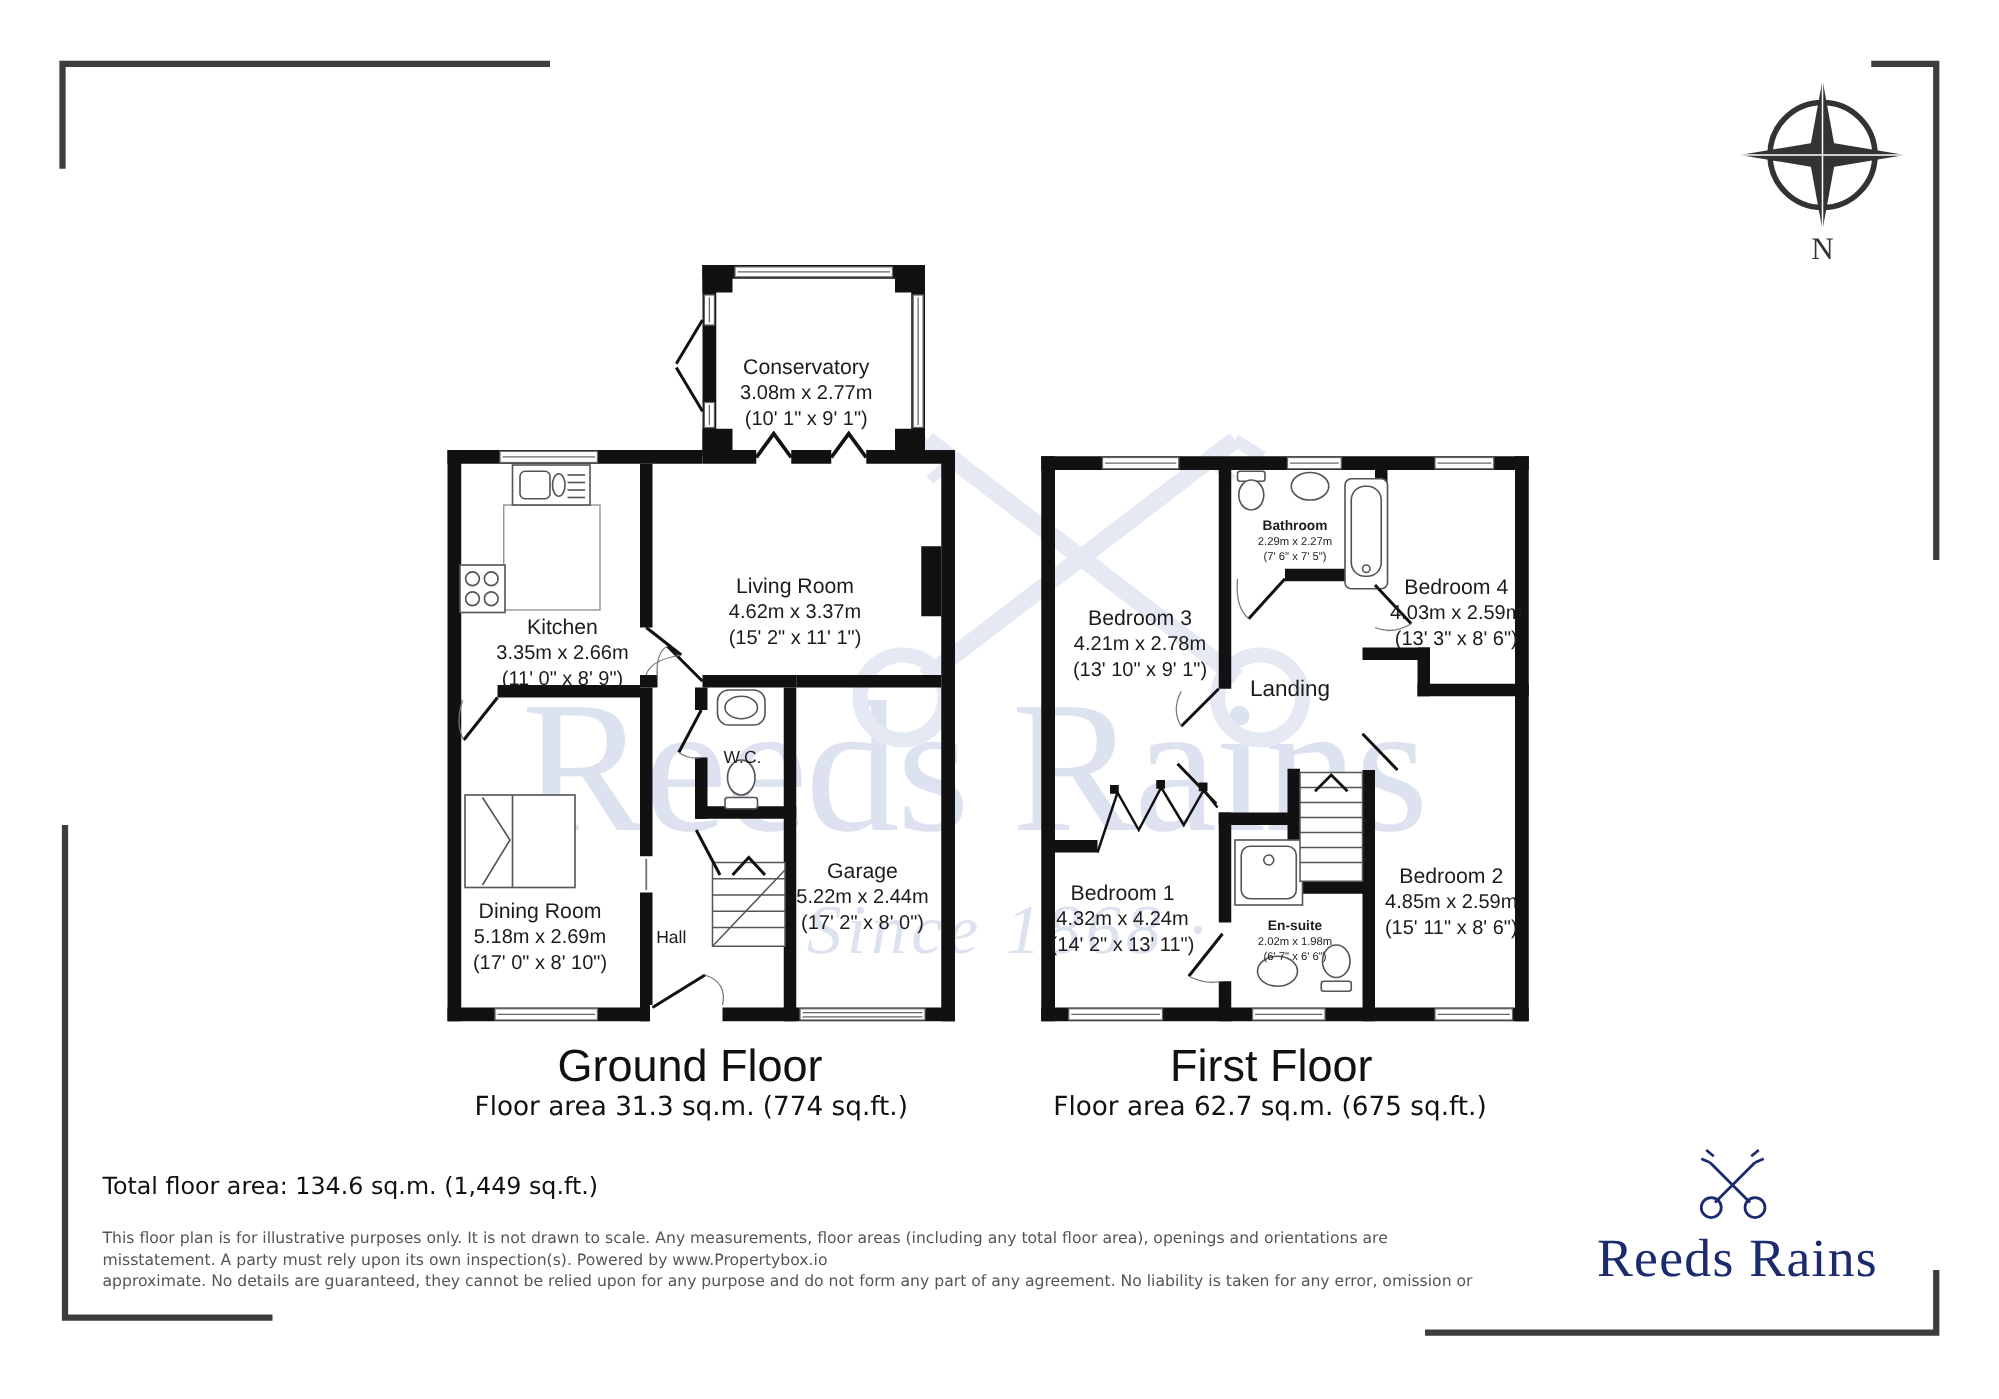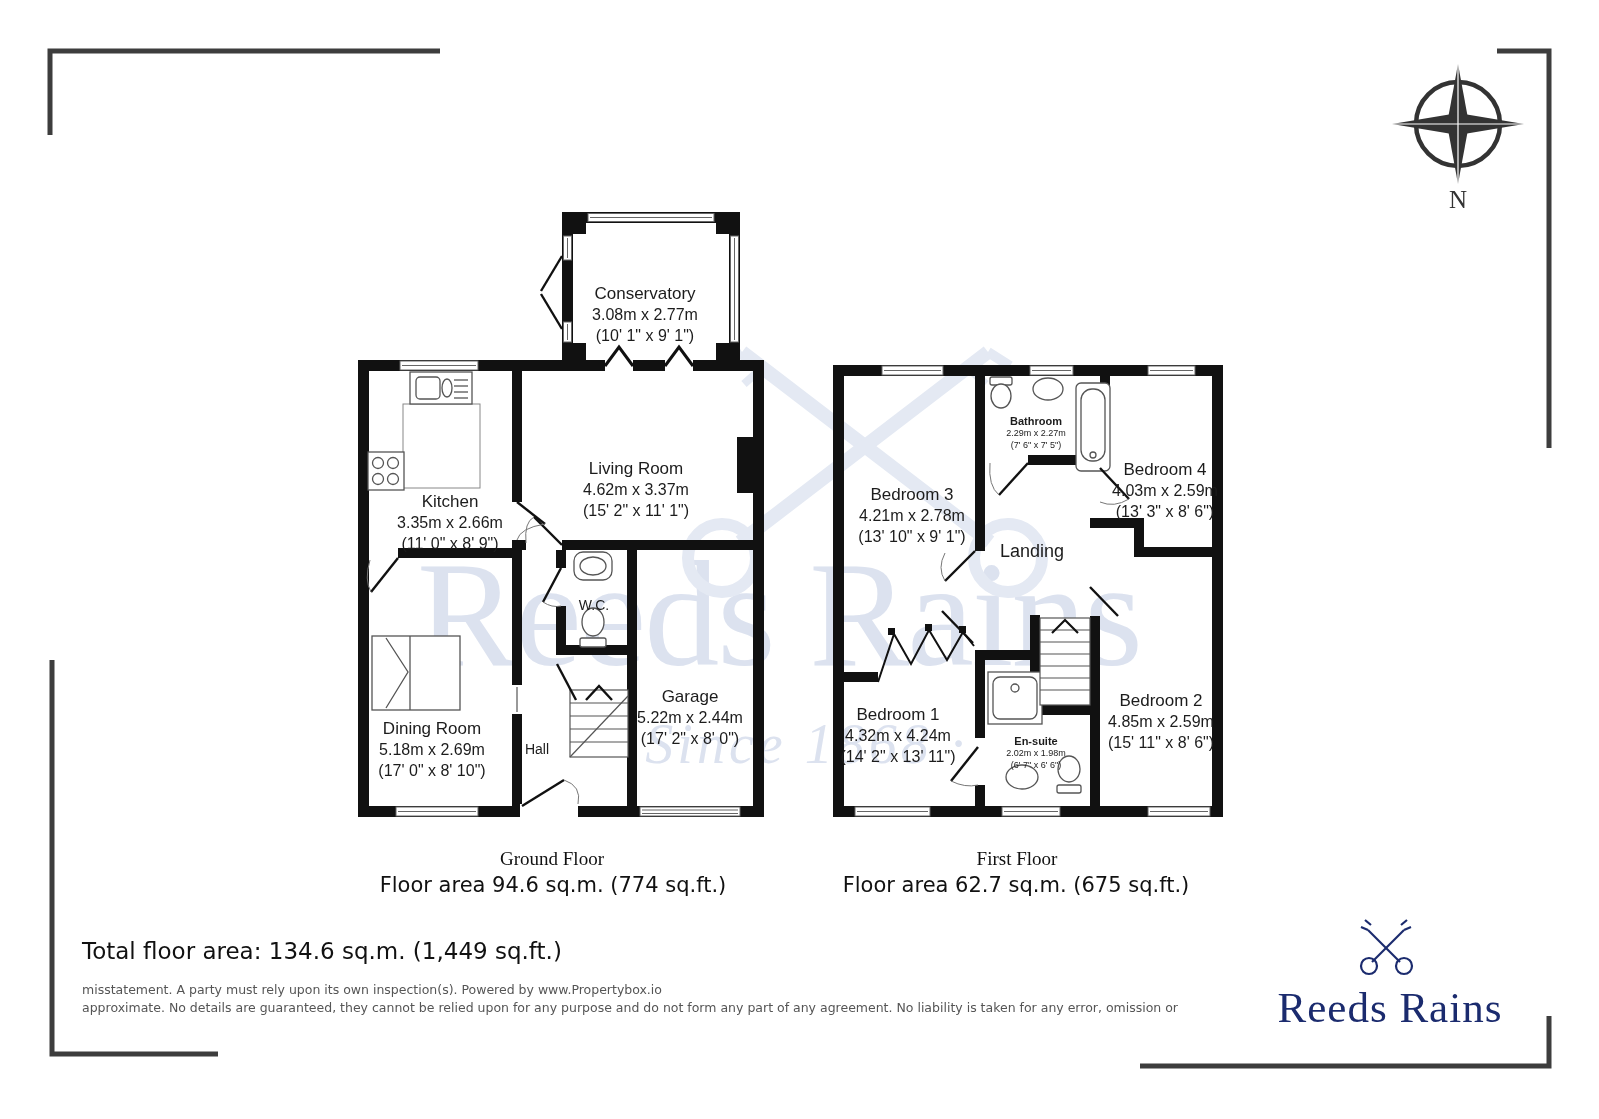--- a/index.html
+++ b/index.html
@@ -11,23 +11,23 @@
   .wm-main{font-family:"Liberation Serif",serif;font-size:150px;color:#dce2ef;letter-spacing:-2px;
            transform:translate(-50%,-50%);white-space:nowrap;}
   .wm-since{font-family:"Liberation Serif",serif;font-style:italic;font-size:56px;color:#dce2ef;
             transform:translate(-50%,-50%);white-space:nowrap;letter-spacing:4px;}
   .room-label{line-height:1.3;margin-top:12px;}
   .rname{font-size:17px;}
   .rdim{font-size:16px;}
   .room-label.small .rname{font-size:11px;font-weight:700;}
   .room-label.small .rdim{font-size:9px;}
   .room-label.tiny{font-size:14px;}
-  .floor-title{font-family:Liberation Serif, serif;font-size:19px;color:#111;margin-top:16px;}
+  .floor-title{font-family:Liberation Sans, sans-serif;font-size:36px;color:#111;}
   .floor-area{font-family:"DejaVu Sans",sans-serif;font-size:21px;color:#111;}
-  .total-area{font-family:"DejaVu Sans",sans-serif;font-size:23px;color:#111;}
+  .total-area{font-family:"DejaVu Sans",sans-serif;font-size:19px;color:#111;}
   .disclaimer{font-family:"DejaVu Sans",sans-serif;font-size:12.5px;line-height:17.5px;color:#555;}
   .compass-n{font-family:"Liberation Serif",serif;font-size:25px;color:#333;}
   .logo-text{font-family:"Liberation Serif",serif;font-size:43px;color:#1b2b6e;letter-spacing:1px;}
   svg{position:absolute;left:0;top:0;}
   .z0{z-index:0}.z1{z-index:1}.z2{z-index:2}
 </style>
 </head>
 <body>
 
 <div id="canvas">
@@ -341,25 +341,26 @@
     <div class="rdim">2.02m x 1.98m</div>
     <div class="rdim">(6' 7" x 6' 6")</div>
   </div>
   <div class="abs ctr room-label z2" style="left:1161px;top:678px">
     <div class="rname">Bedroom 2</div>
     <div class="rdim">4.85m x 2.59m</div>
     <div class="rdim">(15' 11" x 8' 6")</div>
   </div>
 
   <div class="abs ctr floor-title z2" style="left:552px;top:832px">Ground Floor</div>
-  <div class="abs ctr floor-area z2" style="left:553px;top:873px">Floor area 94.6 sq.m. (774 sq.ft.)</div>
+  <div class="abs ctr floor-area z2" style="left:553px;top:873px">Floor area 31.3 sq.m. (774 sq.ft.)</div>
   <div class="abs ctr floor-title z2" style="left:1017px;top:832px">First Floor</div>
   <div class="abs ctr floor-area z2" style="left:1016px;top:873px">Floor area 62.7 sq.m. (675 sq.ft.)</div>
 
   <div class="abs total-area z2" style="left:82px;top:938px">Total floor area: 134.6 sq.m. (1,449 sq.ft.)</div>
   <div class="abs disclaimer z2" style="left:82px;top:981px">
+    <div>This floor plan is for illustrative purposes only. It is not drawn to scale. Any measurements, floor areas (including any total floor area), openings and orientations are</div>
     <div>misstatement. A party must rely upon its own inspection(s). Powered by www.Propertybox.io</div>
     <div>approximate. No details are guaranteed, they cannot be relied upon for any purpose and do not form any part of any agreement. No liability is taken for any error, omission or</div>
   </div>
 
   <div class="abs ctr logo-text z2" style="left:1390px;top:983px">Reeds Rains</div>
 
 </div>
 
 </body></html>

